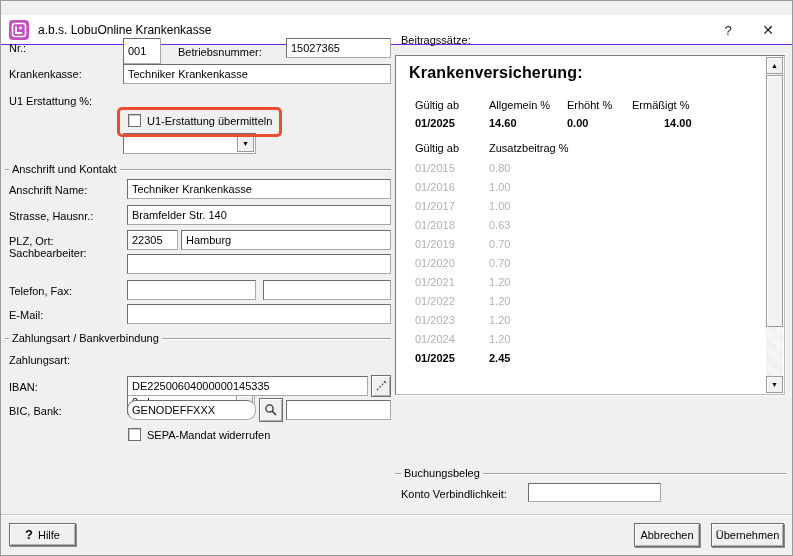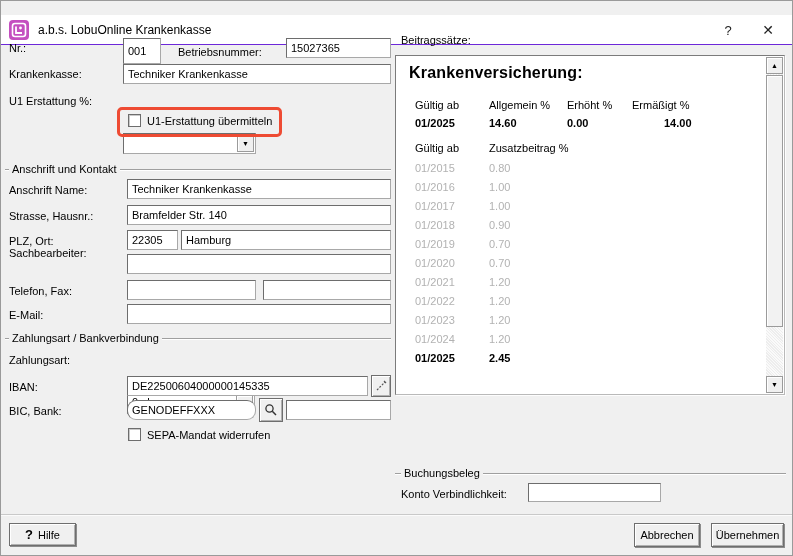--- a/index.html
+++ b/index.html
@@ -179,21 +179,21 @@
     <div class="zb-row muted" style="top:125px;">
         <span class="d">01/2016</span>
         <span class="v">1.00</span>
       </div>
     <div class="zb-row muted" style="top:144px;">
         <span class="d">01/2017</span>
         <span class="v">1.00</span>
       </div>
     <div class="zb-row muted" style="top:163px;">
         <span class="d">01/2018</span>
-        <span class="v">0.90</span>
+        <span class="v">0.63</span>
       </div>
     <div class="zb-row muted" style="top:182px;">
         <span class="d">01/2019</span>
         <span class="v">0.70</span>
       </div>
     <div class="zb-row muted" style="top:201px;">
         <span class="d">01/2020</span>
         <span class="v">0.70</span>
       </div>
     <div class="zb-row muted" style="top:220px;">

